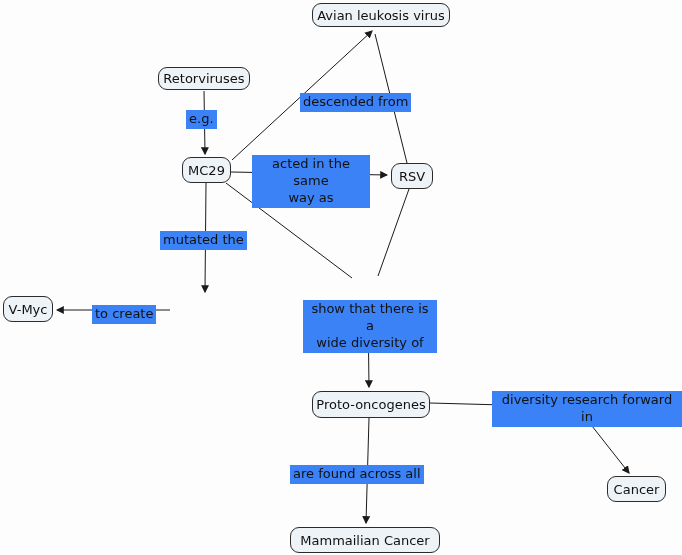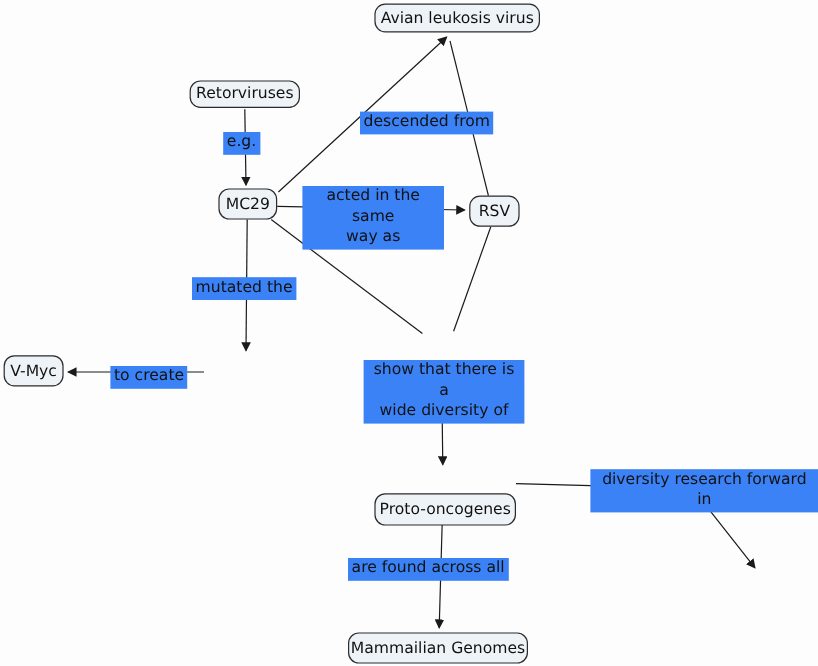--- a/index.html
+++ b/index.html
@@ -45,21 +45,21 @@
     text-align: center;
     line-height: 1.3;
   }
   
   #n-avian  { left: 312px; top: 3px;   width: 138px; height: 24px; }
   #n-retro  { left: 158px; top: 67px;  width: 92px;  height: 23px; }
   #n-mc29   { left: 182px; top: 157px; width: 49px;  height: 26px; }
   #n-rsv    { left: 391px; top: 163px; width: 42px;  height: 26px; }
   #n-vmyc   { left: 3px;   top: 296px; width: 50px;  height: 26px; text-align: right; }
   #n-myc    { left: 170px; top: 296px; width: 73px;  height: 26px; }
-  #n-proto  { left: 312px; top: 391px; width: 118px; height: 27px; margin-top: 20px; }
+  #n-proto  { left: 312px; top: 391px; width: 118px; height: 27px; }
   #n-cancer { left: 607px; top: 476px; width: 59px;  height: 26px; }
   #n-mamm   { left: 290px; top: 527px; width: 150px; height: 26px; }
   
   #l-descended  { left: 300px; top: 93px; }
   #l-eg         { left: 186px; top: 110px; }
   #l-acted      { left: 252px; top: 155px; width: 112px; }
   #l-mutated    { left: 160px; top: 231px; }
   #l-tocreate   { left: 92px;  top: 305px; }
   #l-show       { left: 303px; top: 276px; width: 128px; margin-top: 24px; }
   #l-catapulted { left: 492px; top: 391px; }
@@ -88,21 +88,22 @@
     <polyline points="430,403 577,407 629,473" fill="none" stroke="#1a1a1a" stroke-width="1" marker-end="url(#arrowhead)"></polyline>
     <line x1="369" y1="418" x2="366" y2="523" stroke="#1a1a1a" stroke-width="1" marker-end="url(#arrowhead)"></line>
   </svg>
 
   <div class="node" id="n-avian">Avian leukosis virus</div>
   <div class="node" id="n-retro">Retorviruses</div>
   <div class="node" id="n-mc29">MC29</div>
   <div class="node" id="n-rsv">RSV</div>
   <div class="node" id="n-vmyc">V-Myc</div>
   <div class="node" id="n-proto">Proto-oncogenes</div>
-  <div class="node" id="n-mamm">Mammailian Genomes</div>
+  <div class="node" id="n-cancer">Cancer</div>
+  <div class="node" id="n-mamm">Mammailian Cancer</div>
 
   <div class="elabel" id="l-descended">descended from</div>
   <div class="elabel" id="l-eg">e.g.</div>
   <div class="elabel" id="l-acted">acted in the same
 way as</div>
   <div class="elabel" id="l-mutated">mutated the</div>
   <div class="elabel" id="l-tocreate">to create</div>
   <div class="elabel" id="l-show">show that there is a
 wide diversity of</div>
   <div class="elabel" id="l-catapulted">diversity research forward in</div>

